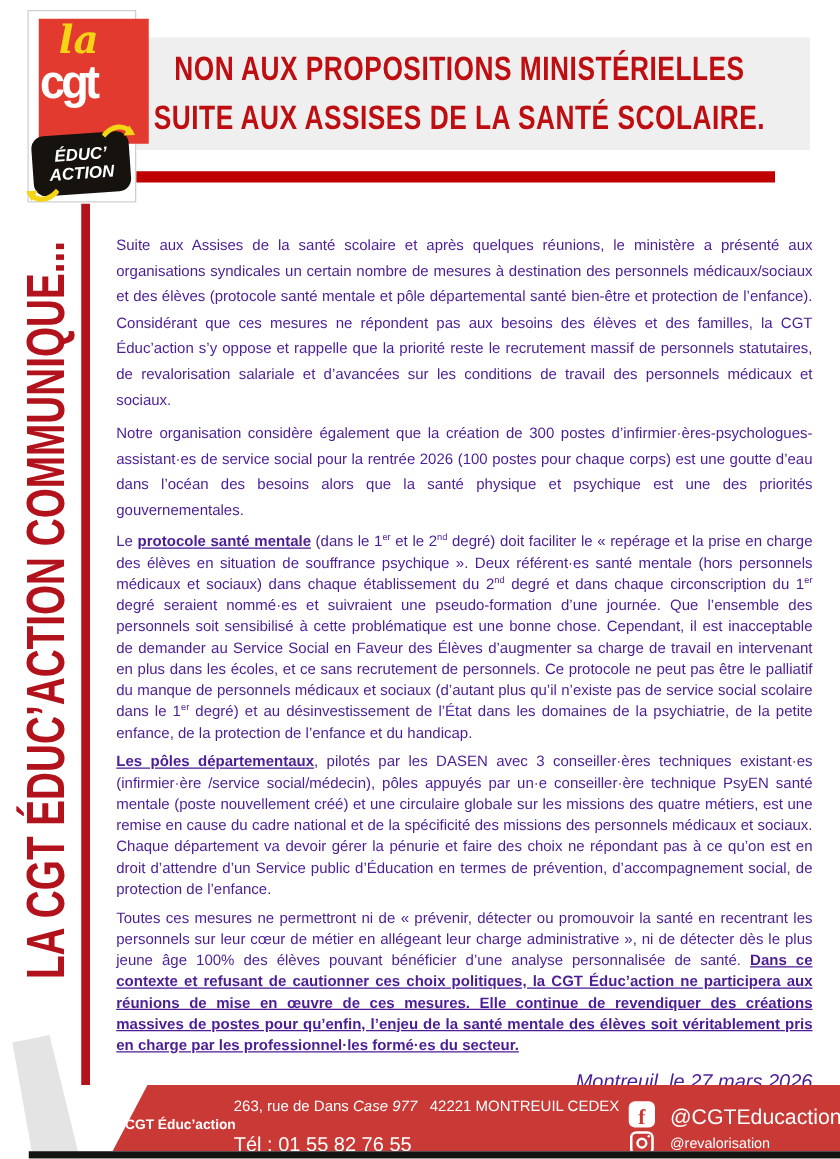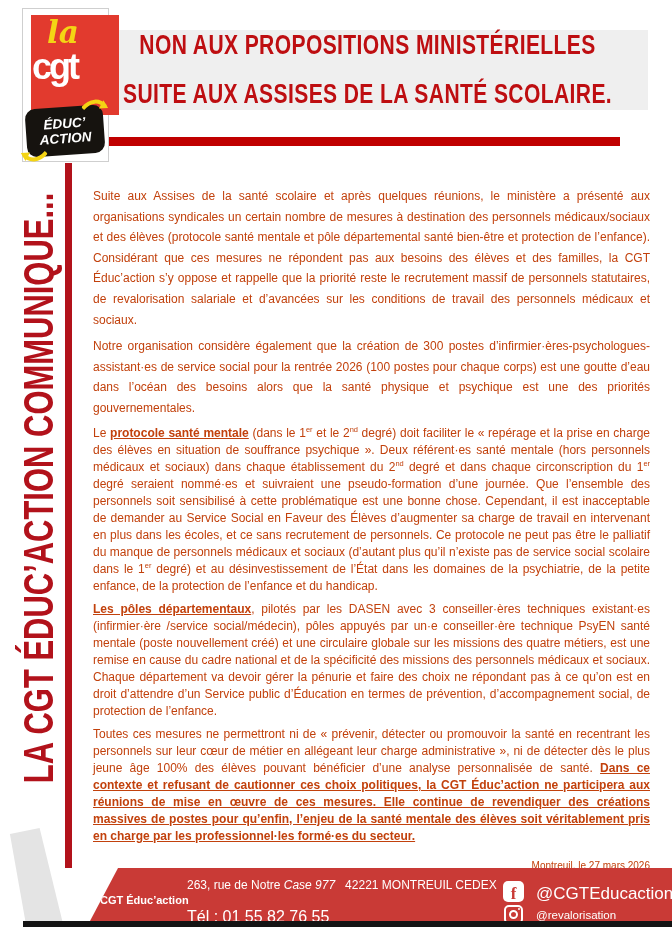--- a/index.html
+++ b/index.html
@@ -1,21 +1,21 @@
 <!DOCTYPE html>
 <html><head>
 <meta charset="utf-8">
 <style>
   html,body{margin:0;padding:0;background:#fff;}
   .page{position:relative;width:672px;height:927px;background:#ffffff;overflow:hidden;
         font-family:"Liberation Sans",sans-serif;}
 
   
-  .title-box{position:absolute;left:88px;top:30px;width:560px;height:80px;background:#efefef;
-             display:flex;flex-direction:column;align-items:center;justify-content:space-between;gap:7px;}
+  .title-box{position:absolute;left:88px;top:30px;width:560px;height:90px;background:#efefef;
+             display:flex;flex-direction:column;align-items:center;justify-content:center;gap:7px;}
   .title-line{color:var(--title-red);font-weight:bold;font-size:27px;line-height:1.15;
               display:inline-block;transform:scaleX(0.78);white-space:nowrap;letter-spacing:.5px;}
   .title-rule{position:absolute;left:95px;top:137px;width:525px;height:9px;background:var(--bar-red);}
 
   
   .logo-box{position:absolute;left:22px;top:8px;width:85px;height:152px;background:#fff;border:1px solid #cfcfcf;}
   .logo-red{position:absolute;left:8px;top:6px;width:88px;height:100px;background:var(--logo-red);}
   .logo-la{position:absolute;left:16px;top:2px;color:var(--badge-yellow);font-family:"DejaVu Serif",serif;
            font-style:italic;font-weight:bold;font-size:31px;line-height:31px;}
   .logo-cgt{position:absolute;left:1px;top:33px;color:#fff;font-weight:bold;font-size:36px;
@@ -26,27 +26,27 @@
   .badge-arrow{position:absolute;width:26px;height:16px;}
   .badge-arrow.tr{right:-6px;top:-7px;transform:rotate(14deg);}
   .badge-arrow.bl{left:-7px;bottom:-6px;transform:rotate(194deg);}
 
   
   .vline{position:absolute;left:65px;top:163px;width:7px;height:705px;background:var(--side-red);}
   .vtext{position:absolute;left:38px;top:488px;color:var(--side-red);font-weight:bold;font-size:43px;
          white-space:nowrap;transform:translate(-50%,-50%) rotate(-90deg) scaleX(0.72);letter-spacing:0px;}
 
   
-  .body-col{position:absolute;left:93px;top:186px;width:557px;color:#c2410c;font-size:12px;text-align:justify;}
+  .body-col{position:absolute;left:93px;top:186px;width:557px;color:#4c1d95;font-size:12px;text-align:justify;}
   .para{margin:0 0 6px 0;}
   .loose{line-height:20.6px;}
   .tight{line-height:17px;}
   .b{font-weight:bold;text-decoration:underline;}
   sup{font-size:0.62em;line-height:0;}
-  .date-line{text-align:right;margin-top:12px;font-size:10px;line-height:17px;}
+  .date-line{text-align:right;margin-top:12px;font-size:16px;line-height:17px;font-style:italic;}
 
   
   .gray-shape{position:absolute;left:0;top:828px;width:110px;height:99px;background:#e4e4e4;
               clip-path:polygon(9% 6%,36% 0%,58% 100%,24% 100%);}
   .footer-band{position:absolute;left:0;top:868px;width:672px;height:53px;background:var(--footer-red);
                clip-path:polygon(118px 0,672px 0,672px 100%,90px 100%);color:#fff;}
   .footer-org{position:absolute;left:100px;top:26px;font-size:11px;font-weight:bold;}
   .footer-address{position:absolute;left:187px;top:10px;font-size:12px;white-space:nowrap;}
   .footer-address .case{font-style:italic;}
   .footer-address .city{margin-left:10px;}
@@ -103,21 +103,21 @@
         <p class="para tight"><span class="b">Les pôles départementaux</span><span>, pilotés par les DASEN avec 3 conseiller·ères techniques existant·es (infirmier·ère /service social/médecin), pôles appuyés par un·e conseiller·ère technique PsyEN santé mentale (poste nouvellement créé) et une circulaire globale sur les missions des quatre métiers, est une remise en cause du cadre national et de la spécificité des missions des personnels médicaux et sociaux. Chaque département va devoir gérer la pénurie et faire des choix ne répondant pas à ce qu’on est en droit d’attendre d’un Service public d’Éducation en termes de prévention, d’accompagnement social, de protection de l’enfance.</span></p>
         <p class="para tight"><span>Toutes ces mesures ne permettront ni de « prévenir, détecter ou promouvoir la santé en recentrant les personnels sur leur cœur de métier en allégeant leur charge administrative », ni de détecter dès le plus jeune âge 100% des élèves pouvant bénéficier d’une analyse personnalisée de santé. </span><span class="b">Dans ce contexte et refusant de cautionner ces choix politiques, la CGT Éduc’action ne participera aux réunions de mise en œuvre de ces mesures. Elle continue de revendiquer des créations massives de postes pour qu’enfin, l’enjeu de la santé mentale des élèves soit véritablement pris en charge par les professionnel·les formé·es du secteur.</span></p>
       </div>
     <div class="date-line">Montreuil, le 27 mars 2026</div>
   </div>
 
   <div class="gray-shape"></div>
   <div class="footer-band">
     <span class="footer-org">CGT Éduc’action</span>
     <span class="footer-address">
-      <span>263, rue de Notre </span><span class="case">Case 977</span><span class="city">42221 MONTREUIL CEDEX</span>
+      <span>263, rue de Dans </span><span class="case">Case 977</span><span class="city">42221 MONTREUIL CEDEX</span>
     </span>
     <span class="footer-phone">Tél : 01 55 82 76 55</span>
 
     <div class="fb-icon">
         <span>f</span>
       </div>
     <span class="fb-handle">@CGTEducactionofficiel</span>
     <div class="ig-icon">
       <span class="lens"></span>
       <span class="dot"></span>

